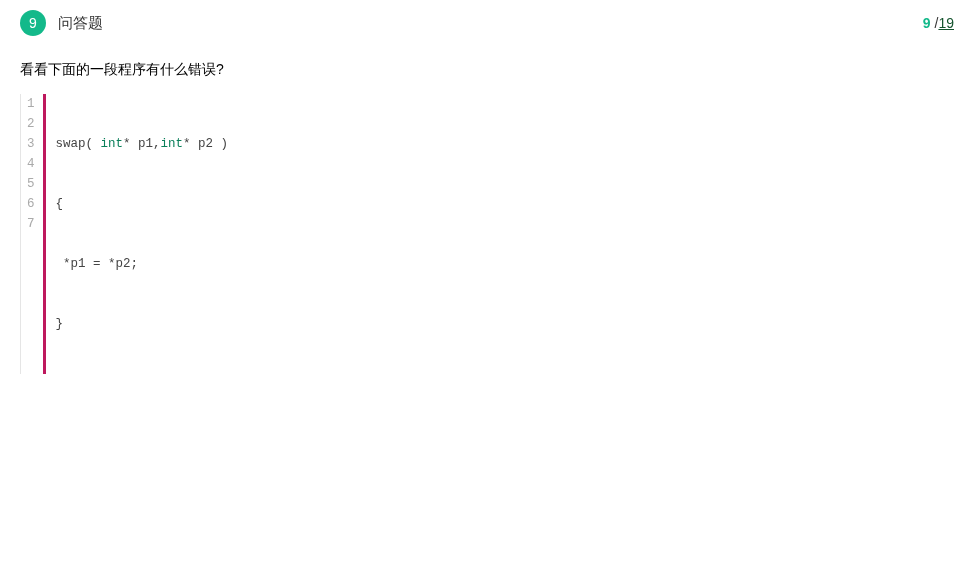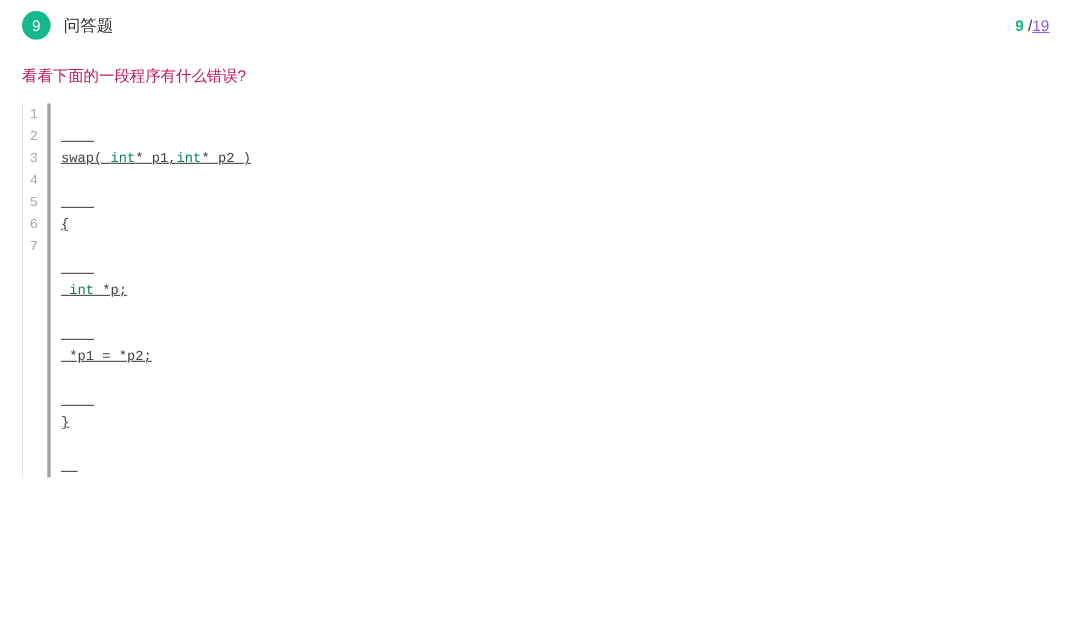--- a/index.html
+++ b/index.html
@@ -2,26 +2,26 @@
 <html><head>
 <meta charset="utf-8">
 <style>
   * { box-sizing: border-box; margin: 0; padding: 0; }
   body { font-family: "Microsoft YaHei", "PingFang SC", Arial, sans-serif; font-size: 14px; color: #333; background: #fff; width: 974px; padding: 10px 20px 25px 20px; position: relative; }
   .header { display: flex; align-items: center; margin-bottom: 22px; }
   .badge { width: 26px; height: 26px; border-radius: 50%; background: #13b98a; color: #fff; display: flex; align-items: center; justify-content: center; font-size: 14px; margin-right: 12px; }
   .qtype { font-size: 15px; color: #333; font-weight: 500; }
   .pager { margin-left: auto; font-size: 14px; }
   .pager .cur { color: #13b98a; font-weight: 600; }
-  .pager .total { color: #8b5cf6; text-decoration: underline; }
-  .prompt { color: #be185d; font-size: 14px; margin-bottom: 14px; line-height: 1.6; }
+  .pager .total { color: #14532d; text-decoration: underline; }
+  .prompt { color: #000000; font-size: 14px; margin-bottom: 14px; line-height: 1.6; }
   .code-block { border-left: 1px solid #e5e5e5; display: flex; font-family: Consolas, "Courier New", monospace; font-size: 12.5px; line-height: 20px; margin-bottom: 8px; }
   .gutter { text-align: right; color: #aaa; user-select: none; padding: 0 8px 0 6px; background: #fff; }
   .gutter div { height: 20px; }
-  .code { border-left: 3px solid #a3a3a3; padding-left: 10px; color: #444; white-space: pre; text-decoration: underline; }
+  .code { border-left: 3px solid #be185d; padding-left: 10px; color: #444; white-space: pre; }
   .code .ln { height: 20px; }
   .kw { color: #0a7f5a; }
 </style>
 </head>
 <body>
 
 <div class="header">
   <div class="badge">9</div>
   <div class="qtype">问答题</div>
   <div class="pager">
@@ -37,17 +37,16 @@
     <div>2</div>
     <div>3</div>
     <div>4</div>
     <div>5</div>
     <div>6</div>
     <div>7</div>
   </div>
   <div class="code">
     <div class="ln"><span>swap( </span><span class="kw">int</span><span>* p1,</span><span class="kw">int</span><span>* p2 )</span></div>
     <div class="ln">{</div>
-    <div class="ln"><span> </span><span class="kw">int</span><span> *p;</span></div>
     <div class="ln"> *p1 = *p2;</div>
     <div class="ln">}</div>
   </div>
 </div>
 
 </body></html>

